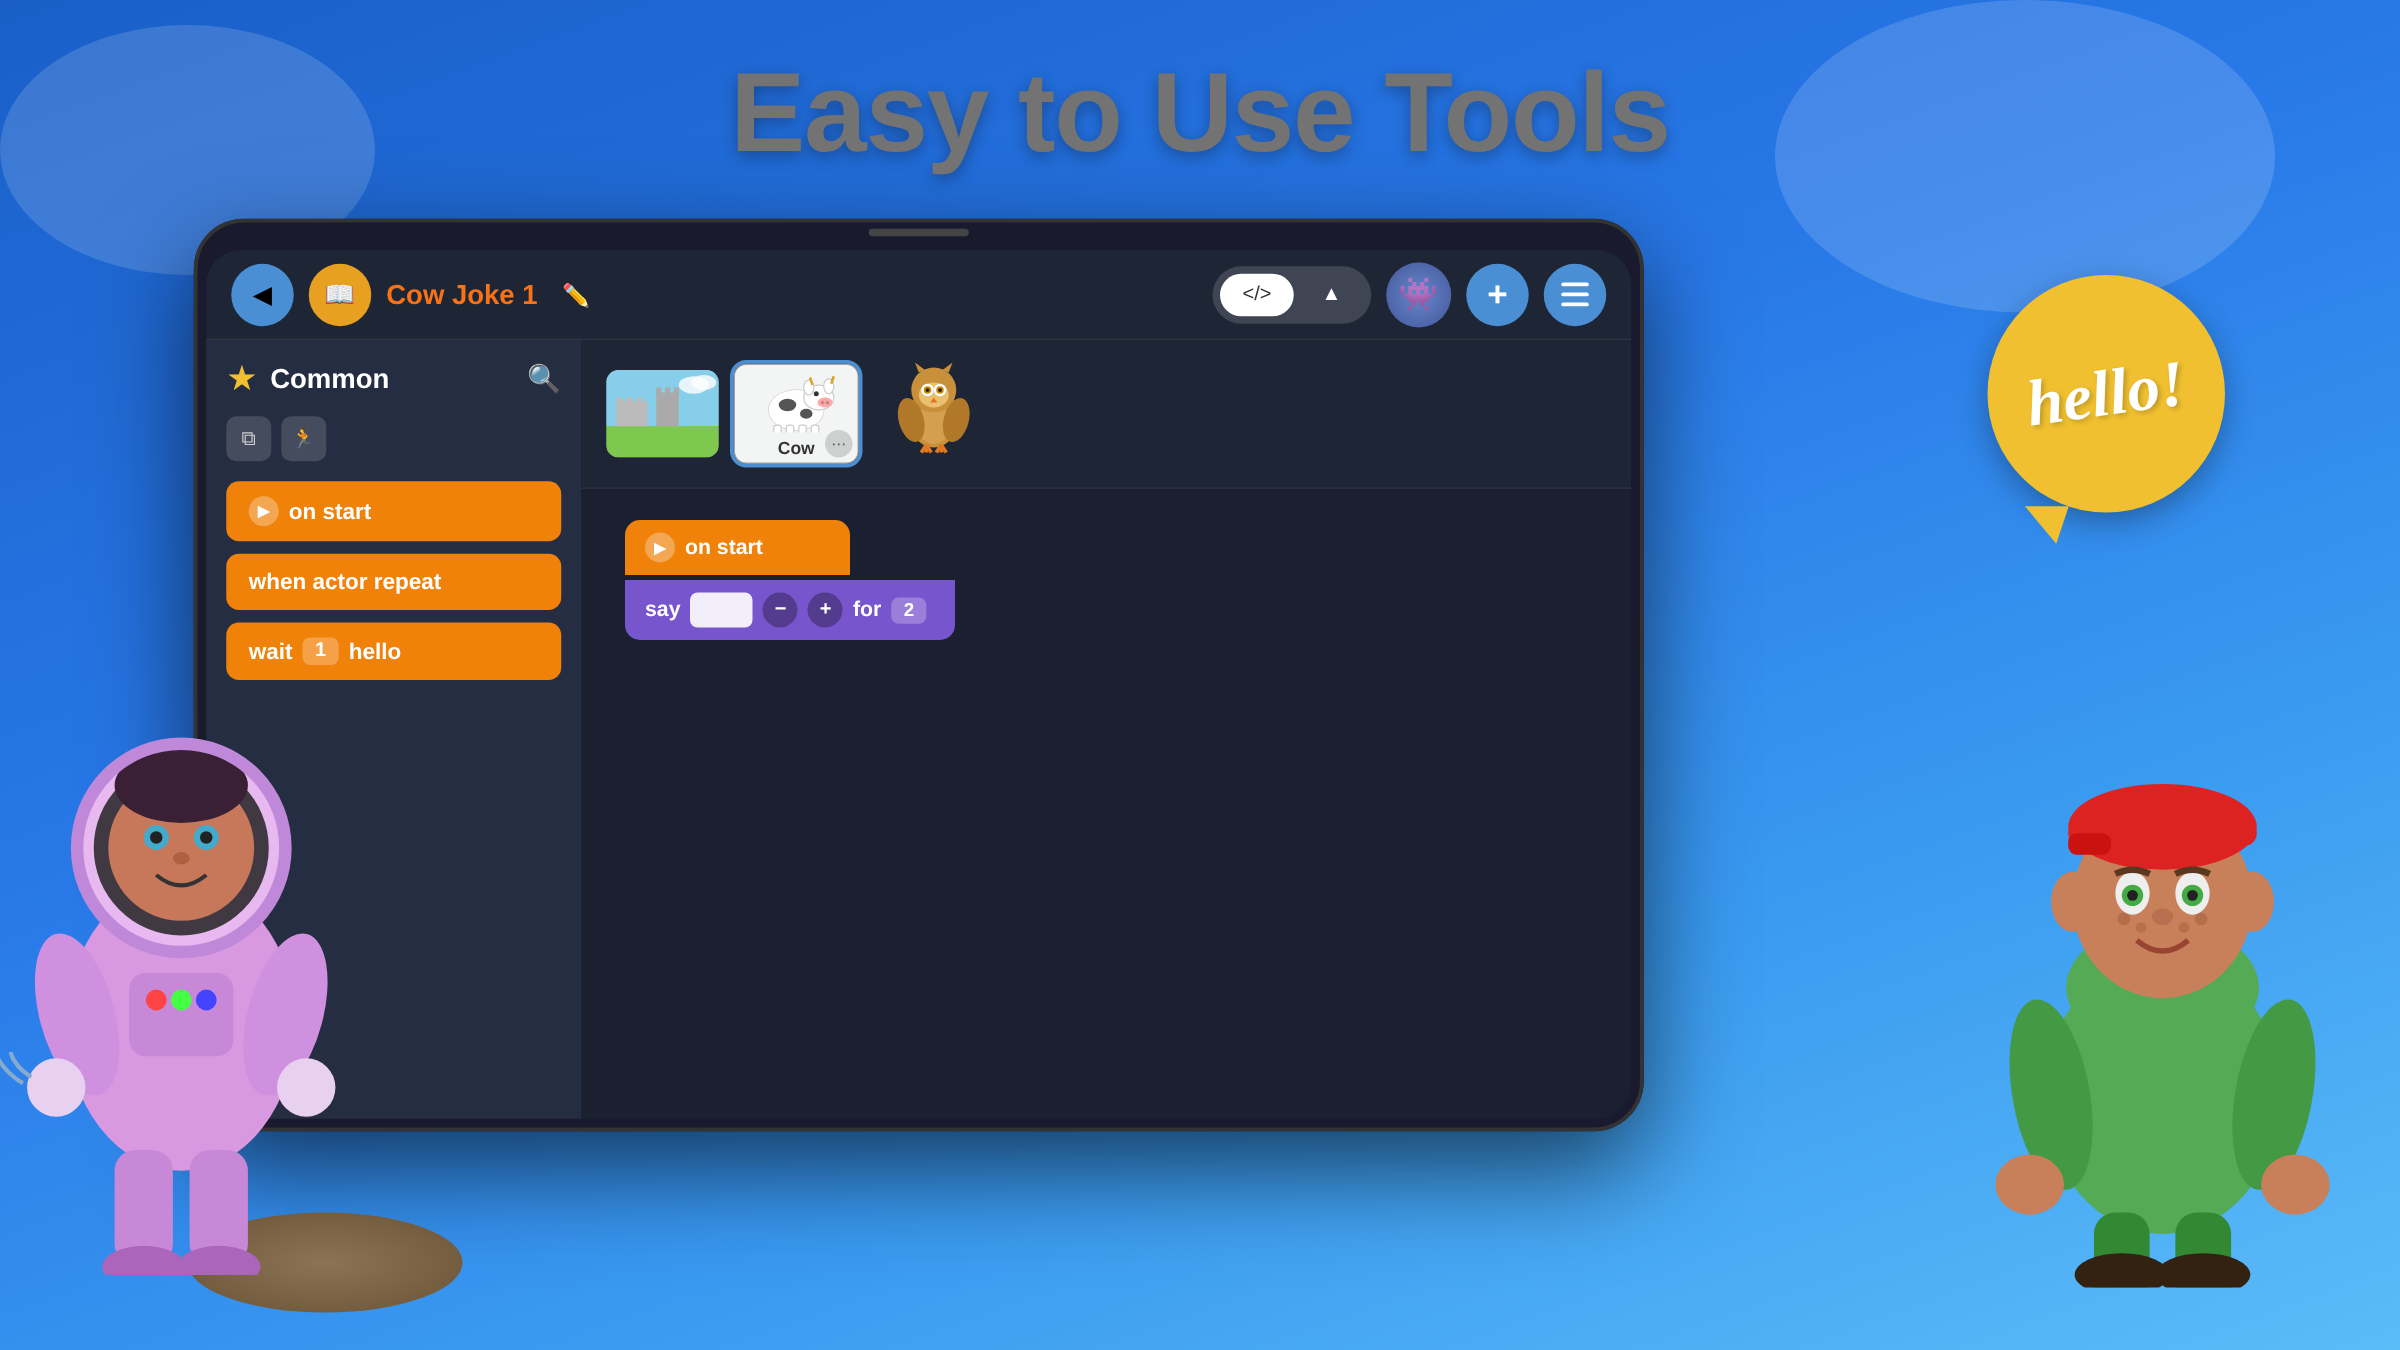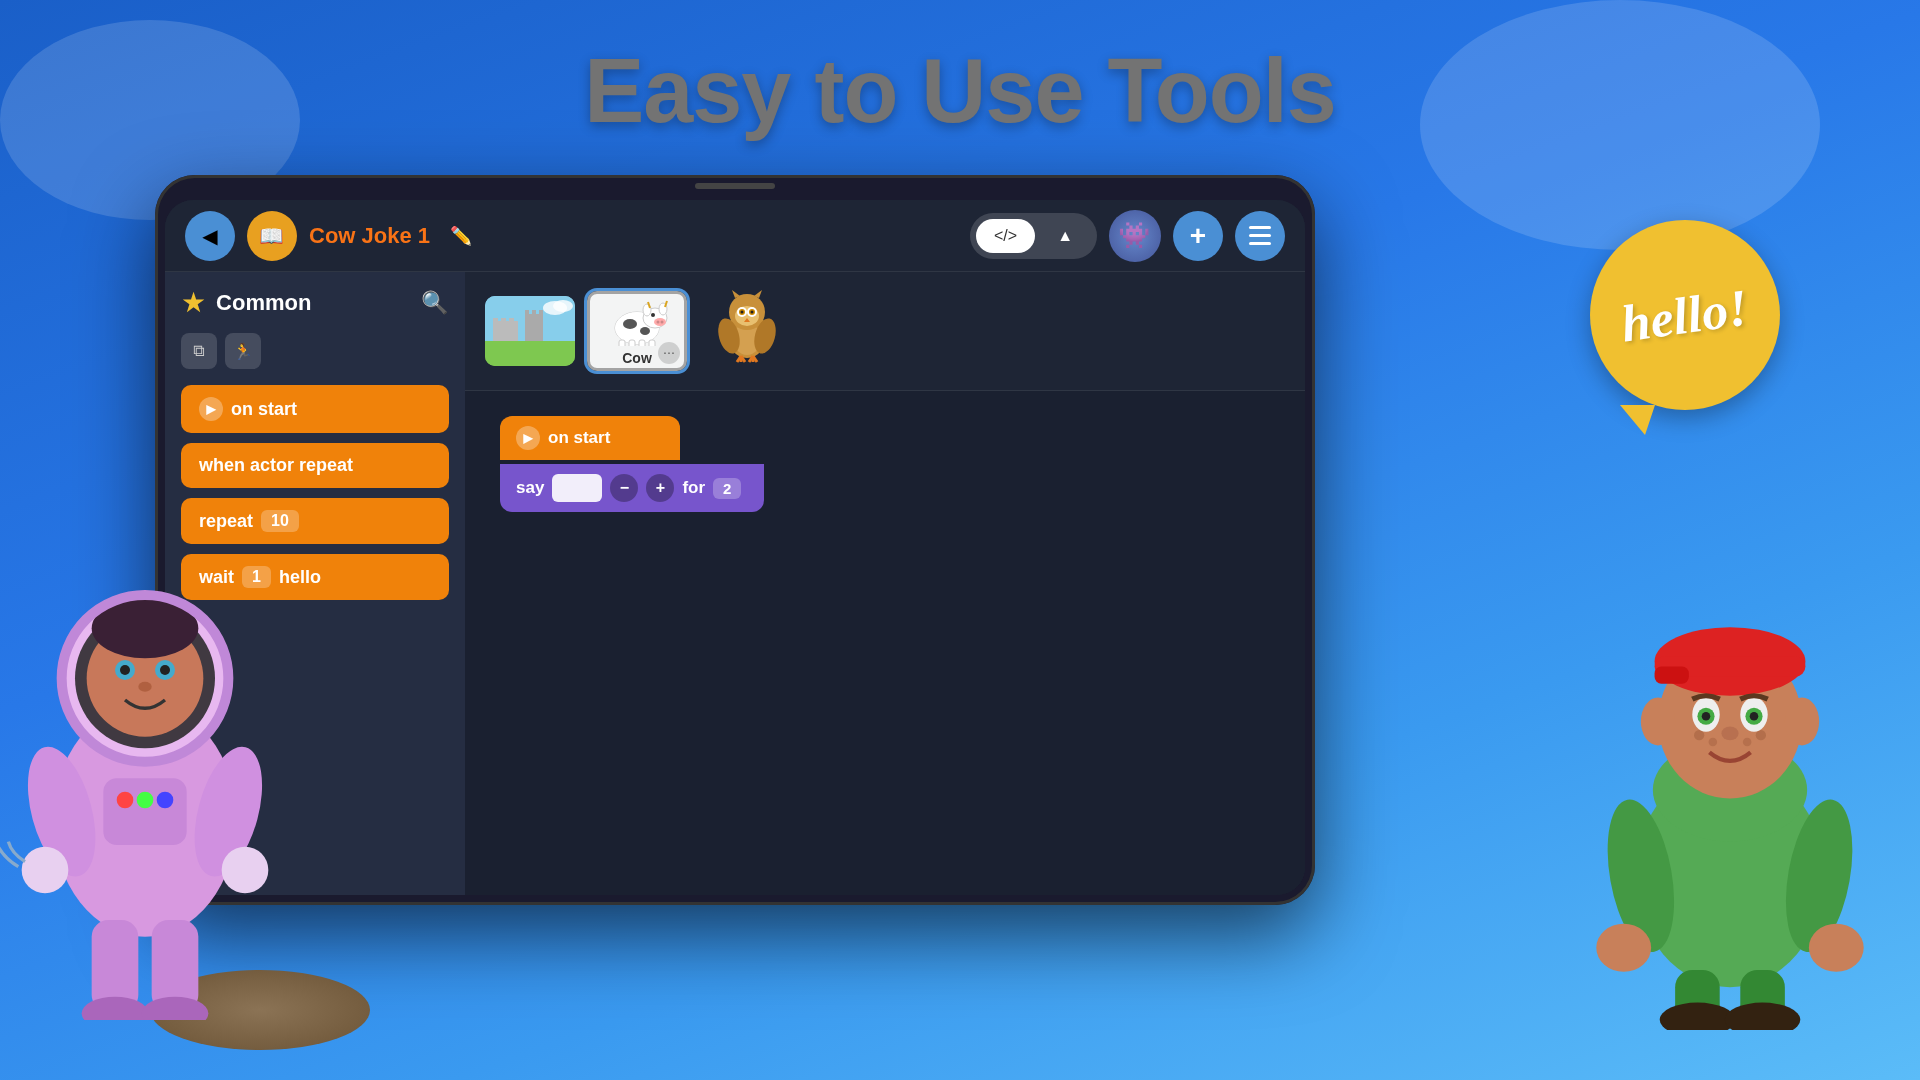--- a/index.html
+++ b/index.html
@@ -337,21 +337,21 @@
       display: flex;
       flex-direction: column;
       align-items: center;
       justify-content: center;
       border: 3px solid #fff;
       position: relative;
       cursor: pointer;
     }
 
     .sprite-card.selected {
-      border: 3px solid #a3a3a3;
+      border: 1px solid #a3a3a3;
       box-shadow: 0 0 0 3px #4a8fd4;
     }
 
     .sprite-label {
       font-size: 14px;
       font-weight: bold;
       color: #333;
       margin-top: 4px;
     }
 
@@ -545,24 +545,20 @@
 
           <div class="code-block block-orange">
             <div class="play-circle">▶</div>
             <span>on start</span>
           </div>
 
           <div class="code-block block-orange">
             <span>when actor repeat</span>
           </div>
 
-          <div class="code-block block-orange">
-            <span>repeat</span>
-            <span class="block-value">10</span>
-          </div>
 
 
           <div class="code-block block-orange">
             <span>wait</span>
             <span class="block-value">1</span>
             <span>hello</span>
           </div>
 
         </div>
       </div>

